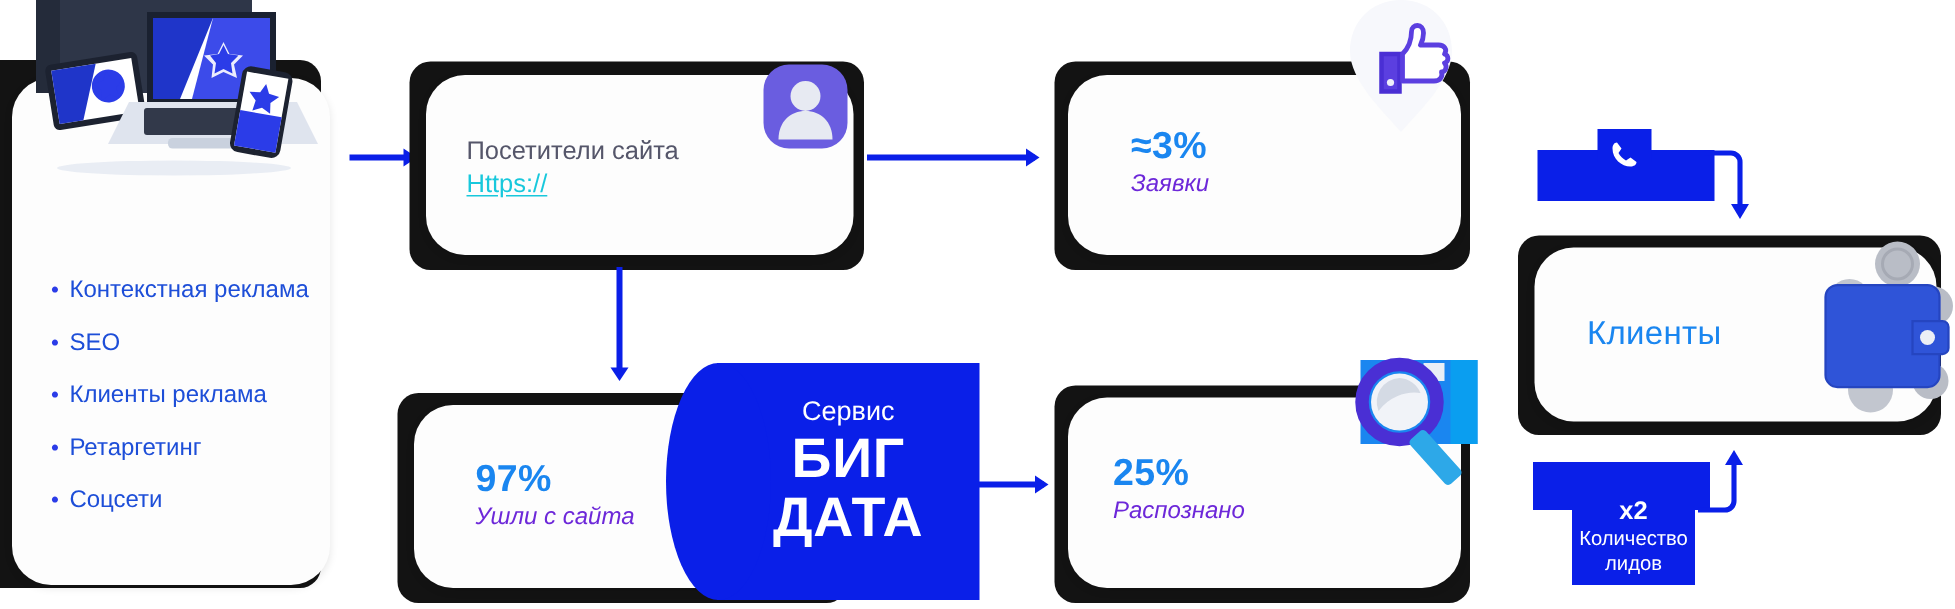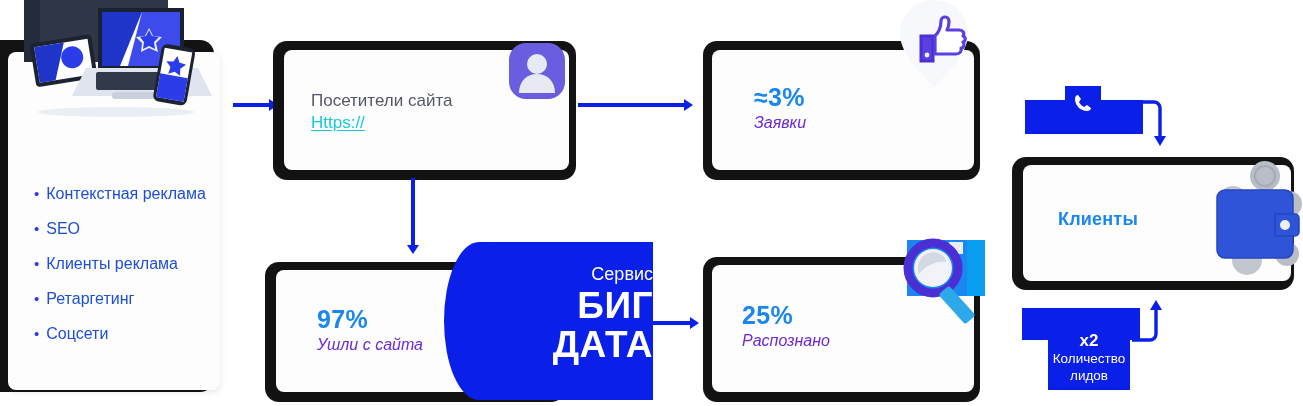--- a/index.html
+++ b/index.html
@@ -4,21 +4,21 @@
 <style>
   html,body{margin:0;padding:0;background:#ffffff;}
   body{width:1303px;height:406px;position:relative;overflow:hidden;
        font-family:"Liberation Sans","DejaVu Sans",sans-serif;}
   .stage{position:absolute;left:0;top:0;width:1303px;height:406px;}
   .abs{position:absolute;}
 
   
   .plate{position:absolute;background:#131313;border-radius:14px;}
   
-  .card{position:absolute;background:#fdfdfd;border-radius:8px;
+  .card{position:absolute;background:#fdfdfd;border-radius:26px;
         box-shadow:0 2px 6px rgba(0,0,0,.10);}
 
   .metric-num{font-size:25px;font-weight:bold;color:#1a86f0;line-height:1.05;letter-spacing:.3px;}
   .metric-lbl{font-size:16px;color:#6d28d9;line-height:1.3;margin-top:3px;font-style:italic;}
   .plain-txt{font-size:17px;color:#55566a;line-height:1.35;}
   .link-txt{font-size:17px;color:#18c8dc;text-decoration:underline;
             text-underline-offset:2px;font-weight:500;}
 
   
   .bul-list{position:absolute;left:26px;top:132px;width:185px;}
@@ -31,33 +31,33 @@
   .ar-h::after{content:"";position:absolute;right:-3px;top:-4px;
       border-left:9px solid #0a1fe8;border-top:6px solid transparent;border-bottom:6px solid transparent;}
   .ar-v{position:absolute;width:4px;background:#0a1fe8;}
   .ar-v::after{content:"";position:absolute;bottom:-8px;left:-4px;
       border-top:9px solid #0a1fe8;border-left:6px solid transparent;border-right:6px solid transparent;}
 
   
   .bigdata{position:absolute;background:#0a1fe8;color:#fff;text-align:center;}
   .bigdata .bulge{position:absolute;left:-34px;top:0;width:70px;height:100%;
       background:#0a1fe8;border-radius:50%;}
-  .bd-inner{position:relative;z-index:2;text-align:right;}
+  .bd-inner{position:relative;z-index:2;}
   .bd-srv{font-size:18px;font-weight:400;line-height:1.2;}
   .bd-big{font-size:37px;font-weight:bold;line-height:1.07;letter-spacing:.5px;}
 
   
   .blue-box{position:absolute;background:#0a1fe8;}
   .bb-txt{color:#fff;text-align:center;}
   .bb-x2{font-size:17px;font-weight:bold;line-height:1.1;}
   .bb-sub{font-size:13.5px;line-height:1.25;}
 
   
   .hook{position:absolute;}
-  .clients-txt{font-size:18px;font-weight:bold;color:#1a86f0;letter-spacing:.2px;}
+  .clients-txt{font-size:22px;font-weight:normal;color:#1a86f0;letter-spacing:.2px;}
 </style>
 </head>
 <body>
 
 <div class="stage">
 
   <div class="plate" style="left:-14px;top:40px;width:228px;height:352px;"></div>
   <div class="card" style="left:8px;top:52px;width:212px;height:338px;">
 
     <div class="abs" style="left:8px;top:-52px;width:196px;height:118px;overflow:hidden;">

